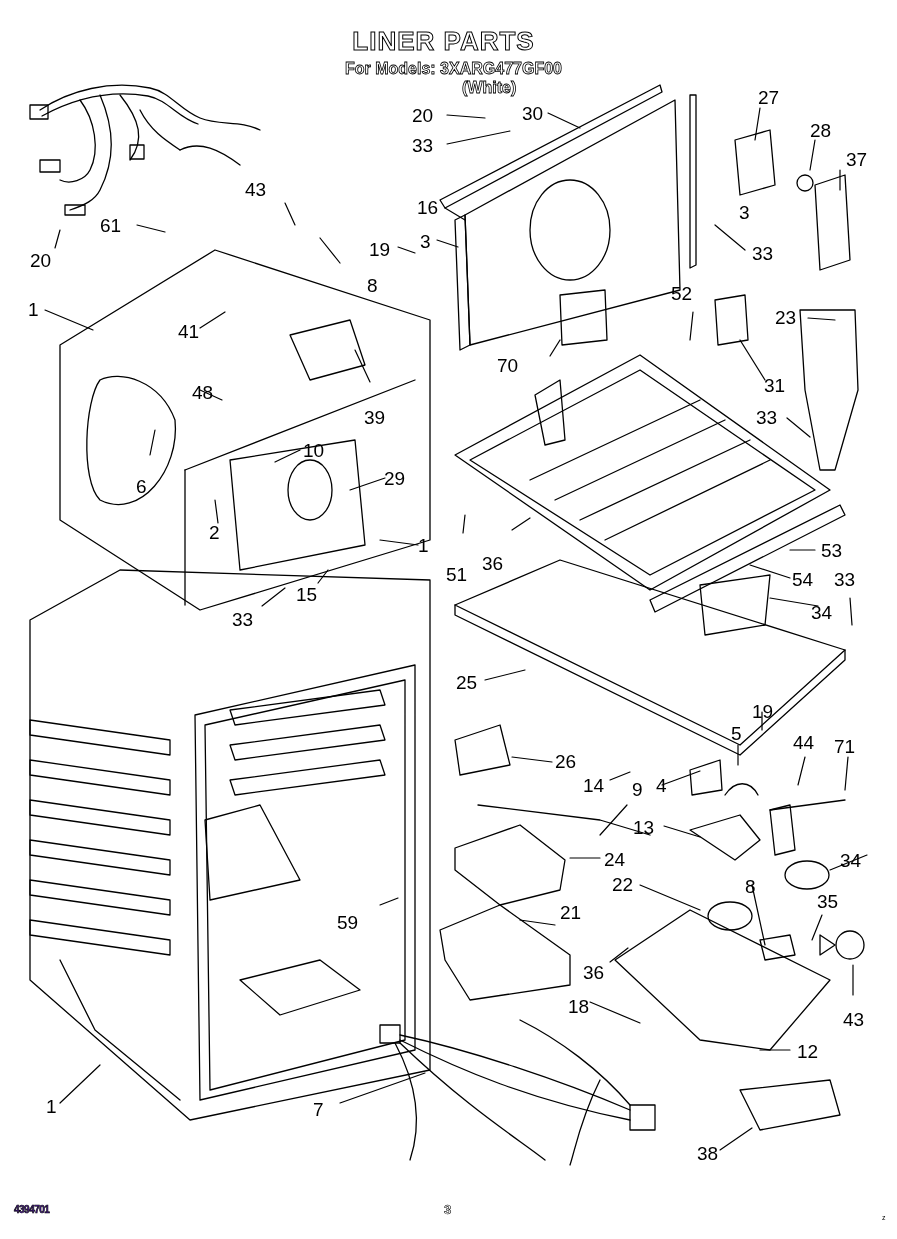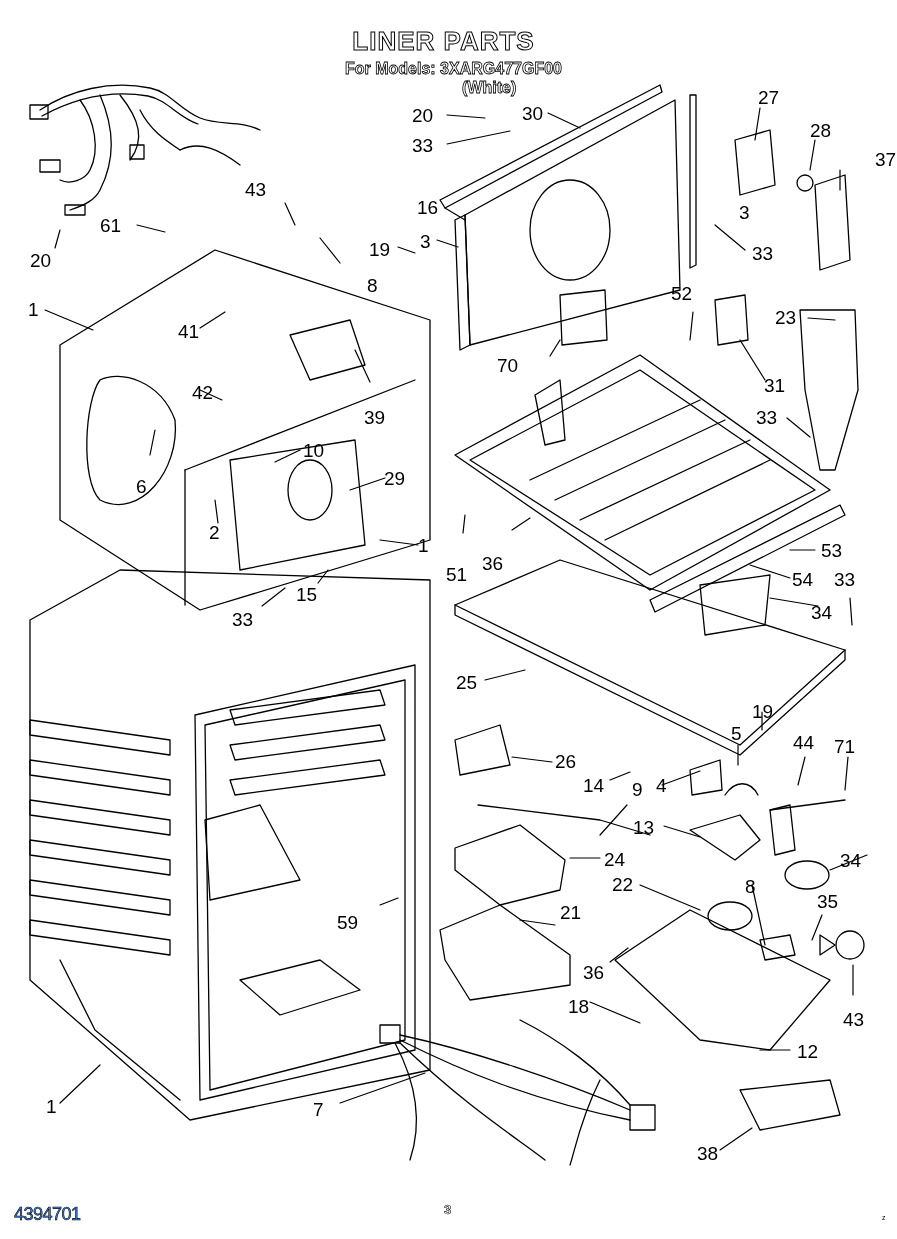--- a/index.html
+++ b/index.html
@@ -1,20 +1,20 @@
 <!DOCTYPE html>
 <html><head>
 <meta charset="utf-8">
 <style>
   html, body { margin:0; padding:0; background:#ffffff; }
   body { width:897px; height:1239px; position:relative; overflow:hidden; font-family:"Liberation Sans", sans-serif; color:#000; }
   .title { position:absolute; left:0; width:897px; top:26px; text-align:center; font-size:26px; font-weight:bold; letter-spacing:1px; color:#fff; -webkit-text-stroke:1px #000; text-indent:-10px; }
   .subtitle { position:absolute; left:345px; top:60px; font-size:16px; font-weight:bold; color:#fff; -webkit-text-stroke:0.8px #000; white-space:nowrap; }
   .color-note { position:absolute; left:462px; top:79px; font-size:16px; font-weight:bold; color:#fff; -webkit-text-stroke:0.8px #000; }
-  .footer-left { position:absolute; left:14px; top:1204px; font-size:18px; font-weight:normal; color:#3b82f6; -webkit-text-stroke:0.6px #000; letter-spacing:-0.5px; }
+  .footer-left { position:absolute; left:14px; top:1204px; font-size:10px; font-weight:bold; color:#4c1d95; -webkit-text-stroke:0.6px #000; letter-spacing:-0.5px; }
   .footer-center { position:absolute; left:444px; top:1202px; font-size:13px; font-weight:bold; color:#fff; -webkit-text-stroke:0.6px #000; }
   .footer-mark { position:absolute; left:882px; top:1214px; font-size:7px; }
   svg.diagram { position:absolute; left:0; top:0; }
   .callout { position:absolute; font-size:19px; line-height:19px; font-family:"Liberation Sans", sans-serif; white-space:nowrap; }
 </style>
 </head>
 <body>
 
 <div class="title">LINER PARTS</div>
 <div class="subtitle">For Models: 3XARG477GF00</div>
@@ -193,33 +193,33 @@
       <path d="M340 1103 L425 1073"></path>
       <path d="M720 1150 L752 1128"></path>
   </g>
 </svg>
 
 <div class="callout" style="left:412px;top:106px">20</div>
 <div class="callout" style="left:522px;top:104px">30</div>
 <div class="callout" style="left:412px;top:136px">33</div>
 <div class="callout" style="left:758px;top:88px">27</div>
 <div class="callout" style="left:810px;top:121px">28</div>
-<div class="callout" style="left:875px;top:150px">37</div>
+<div class="callout" style="left:846px;top:150px">37</div>
 <div class="callout" style="left:417px;top:198px">16</div>
 <div class="callout" style="left:420px;top:232px">3</div>
 <div class="callout" style="left:739px;top:203px">3</div>
 <div class="callout" style="left:752px;top:244px">33</div>
 <div class="callout" style="left:369px;top:240px">19</div>
 <div class="callout" style="left:245px;top:180px">43</div>
 <div class="callout" style="left:367px;top:276px">8</div>
 <div class="callout" style="left:100px;top:216px">61</div>
 <div class="callout" style="left:30px;top:251px">20</div>
 <div class="callout" style="left:28px;top:300px">1</div>
 <div class="callout" style="left:178px;top:322px">41</div>
-<div class="callout" style="left:192px;top:383px">42</div>
+<div class="callout" style="left:192px;top:383px">48</div>
 <div class="callout" style="left:364px;top:408px">39</div>
 <div class="callout" style="left:671px;top:284px">52</div>
 <div class="callout" style="left:775px;top:308px">23</div>
 <div class="callout" style="left:764px;top:376px">31</div>
 <div class="callout" style="left:497px;top:356px">70</div>
 <div class="callout" style="left:756px;top:408px">33</div>
 <div class="callout" style="left:303px;top:441px">10</div>
 <div class="callout" style="left:384px;top:469px">29</div>
 <div class="callout" style="left:136px;top:477px">6</div>
 <div class="callout" style="left:209px;top:523px">2</div>

